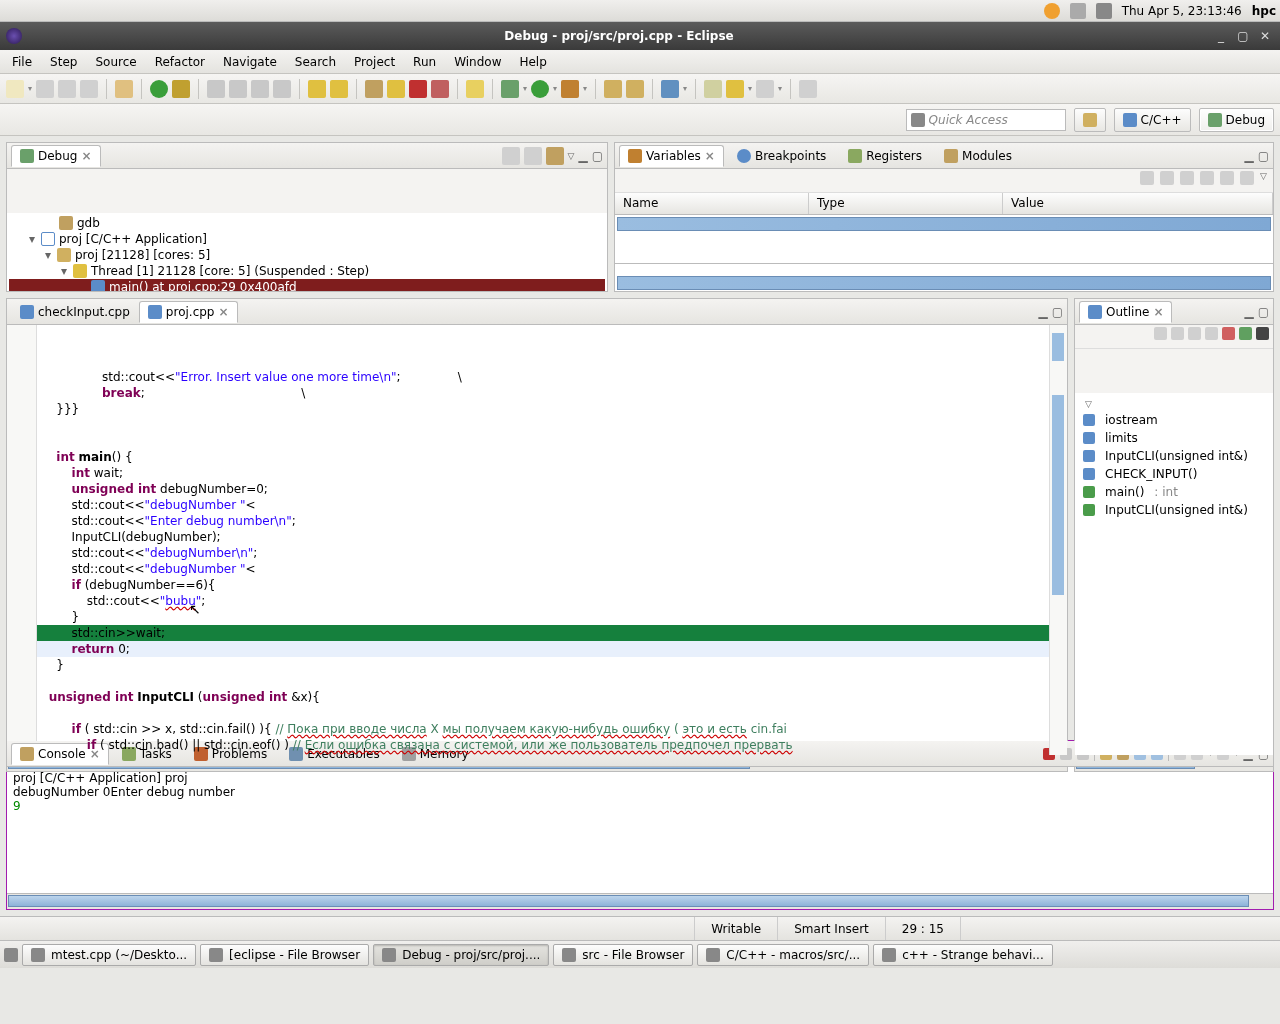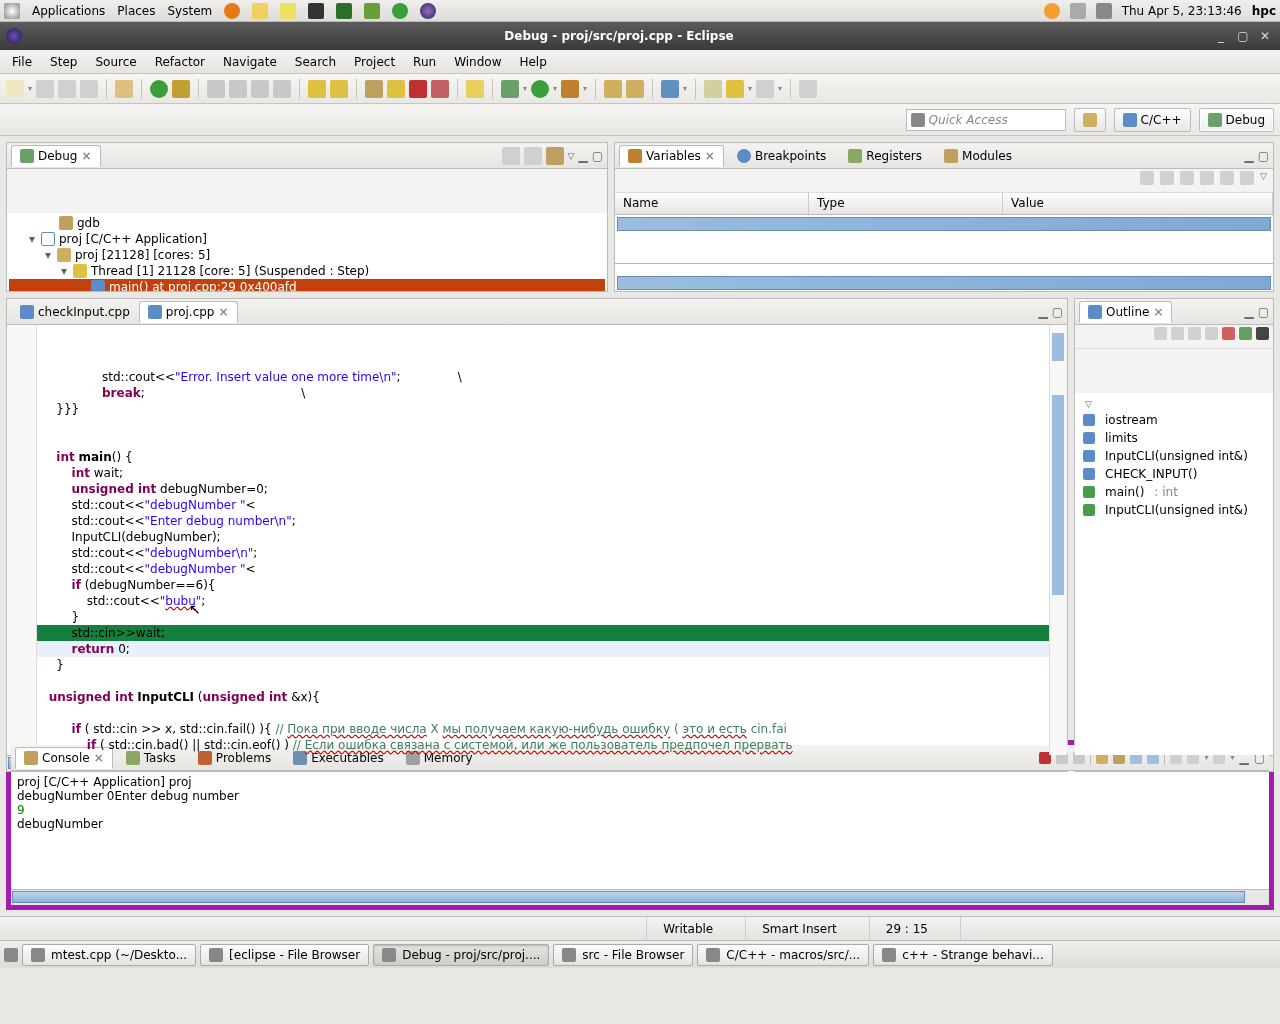--- a/index.html
+++ b/index.html
@@ -23,21 +23,21 @@
 .persp-btn.active { background: linear-gradient(#fff, #f0efed); box-shadow: inset 0 0 0 1px #fff; }
 .main-area { display: grid; grid-template-columns: 602px 1fr; grid-template-rows: 150px 1fr; height: 604px; gap: 6px; padding: 6px; }
 .panel { background: #f4f3f1; border: 1px solid #bbb; display: flex; flex-direction: column; }
 .panel-tabs { height: 26px; background: linear-gradient(#f4f3f1, #e6e5e1); border-bottom: 1px solid #bbb; display: flex; align-items: center; padding: 0 4px; gap: 4px; }
 .tab { padding: 3px 8px; border: 1px solid transparent; border-bottom: none; display: flex; align-items: center; gap: 4px; }
 .tab.active { background: #fff; border: 1px solid #bbb; border-bottom: 1px solid #fff; border-radius: 3px 3px 0 0; margin-bottom: -1px; }
 .panel-toolbar { margin-left: auto; display: flex; gap: 4px; align-items: center; }
 .panel-body { flex: 1; background: #fff; overflow: auto; position: relative; margin-top: 44px; }
 .debug-tree { padding: 2px; font-size: 11px; }
 .tree-row { padding: 1px 2px; display: flex; align-items: center; gap: 4px; white-space: nowrap; }
-.tree-row.selected { background: #c2410c; color: #fff; text-decoration: underline; }
+.tree-row.selected { background: #7f1d1d; color: #fff; text-decoration: underline; }
 .tw { display: inline-block; width: 10px; text-align: center; color: #666; }
 .ind { display: inline-block; }
 .vars-panel .cols { height: 22px; background: linear-gradient(#fdfdfd, #e6e5e1); border-bottom: 1px solid #bbb; display: flex; }
 .vars-panel .col { padding: 3px 8px; border-right: 1px solid #ccc; }
 .vars-panel .scroll-row { height: 14px; background: linear-gradient(90deg, #9abde0, #7fa8d4); border: 1px solid #6a8db5; margin: 2px; }
 .vars-detail { height: 28px; border-top: 1px solid #bbb; background: #fff; }
 .editor-area { grid-column: 1 / 3; display: grid; grid-template-columns: 1fr 200px; gap: 6px; }
 .editor-panel { background: #fff; border: 1px solid #bbb; display: flex; flex-direction: column; }
 .editor-tabs { height: 26px; background: linear-gradient(#f4f3f1, #e6e5e1); border-bottom: 1px solid #bbb; display: flex; align-items: center; padding: 0 4px; }
 .code-area { flex: 1; display: flex; overflow: hidden; font-family: "DejaVu Sans Mono", monospace; font-size: 13px; }
@@ -52,50 +52,36 @@
 .err { text-decoration: underline wavy #c00; }
 .ruler { width: 18px; background: #f8f8f6; border-left: 1px solid #ddd; position: relative; }
 .ruler-mark { position: absolute; left: 2px; width: 12px; height: 28px; background: #9abde0; }
 .code-hscroll { height: 16px; background: #e8e7e3; border-top: 1px solid #bbb; display: flex; }
 .code-hscroll .thumb { background: linear-gradient(#bcd4ec, #8db3d9); border: 1px solid #6a8db5; height: 12px; margin: 1px; width: 70%; }
 .outline-body { padding: 4px; }
 .outline-row { padding: 2px 4px; display: flex; align-items: center; gap: 10px; }
 .oicon { width: 12px; height: 12px; display: inline-block; border-radius: 2px; }
 .type-hint { color: #888; }
 .console-area { height: 176px; padding: 0 6px 6px; }
-.console-panel { height: 100%; background: #fff; border: 5px solid #a21caf; display: flex; flex-direction: column; }
+.console-panel { height: 100%; background: #fff; border: 1px solid #a21caf; display: flex; flex-direction: column; }
 .console-body { flex: 1; font-family: monospace; font-size: 13px; padding: 4px 6px; overflow: auto; }
 .console-body .input-line { color: #008a00; }
 .statusbar { height: 24px; background: linear-gradient(#f4f3f1, #e4e3df); border-top: 1px solid #bbb; display: flex; align-items: center; }
-.statusbar .cell { padding: 0 16px; border-left: 1px solid #ccc; height: 100%; display: flex; align-items: center; margin-left: 16px; }
+.statusbar .cell { padding: 0 16px; border-left: 1px solid #ccc; height: 100%; display: flex; align-items: center; }
 .taskbar { height: 28px; background: linear-gradient(#f0efed, #dddcd8); border-top: 1px solid #bbb; display: flex; align-items: center; padding: 0 4px; gap: 4px; }
 .task-btn { height: 22px; border: 1px solid #aaa; background: linear-gradient(#fdfdfd, #e4e3df); padding: 0 8px; border-radius: 2px; display: flex; align-items: center; gap: 6px; max-width: 200px; overflow: hidden; white-space: nowrap; }
 .task-btn.active { background: linear-gradient(#e4e3df, #cfcec9); box-shadow: inset 0 1px 2px rgba(0,0,0,.2); }
 .small-icon { width: 14px; height: 14px; display: inline-block; border-radius: 2px; }
 .close-x { color: #888; font-weight: bold; cursor: pointer; }
 .cursor-ptr { position: absolute; left: 152px; top: 276px; font-size: 14px; pointer-events: none; }
 </style>
 </head>
 <body>
 
 <div class="gnome-panel">
-  <div class="left">
-    <span class="gnome-icon" style="background:radial-gradient(#fff,#888)"></span>
-    <span>Applications</span>
-    <span>Places</span>
-    <span>System</span>
-    <span class="gnome-icon" style="background:#e67817;border-radius:50%"></span>
-    <span class="gnome-icon" style="background:#f0d060"></span>
-    <span class="gnome-icon" style="background:#f0e060"></span>
-    <span class="gnome-icon" style="background:#333"></span>
-    <span class="gnome-icon" style="background:#2a6e2a"></span>
-    <span class="gnome-icon" style="background:#6a9e3a"></span>
-    <span class="gnome-icon" style="background:#3a9e3a;border-radius:50%"></span>
-    <span class="gnome-icon" style="background:radial-gradient(#8a6fc0,#3a2060);border-radius:50%"></span>
-  </div>
   <div class="right">
     <span class="gnome-icon" style="background:#f0a030;border-radius:50%"></span>
     <span class="gnome-icon" style="background:#aaa"></span>
     <span class="gnome-icon" style="background:#888"></span>
     <span>Thu Apr  5, 23:13:46</span>
     <span style="font-weight:bold">hpc</span>
   </div>
 </div>
 
 <div class="title-bar">
@@ -413,21 +399,20 @@
           <span style="font-size:8px;color:#888">▾</span>
         <span style="color:#666;cursor:pointer">▁</span>
         <span style="color:#666;cursor:pointer">▢</span>
       </div>
     </div>
     <div class="console-body">
       <div>proj [C/C++ Application] proj</div>
       <div id="console-lines">
           <div class="">debugNumber 0Enter debug number</div>
           <div class="input-line">9</div>
-          <div class="">debugNumber</div>
         </div>
     </div>
     <div class="code-hscroll">
         <div class="thumb" style="width:98%"></div>
       </div>
   </div>
 </div>
 
 <div class="statusbar">
   <div style="flex:1"></div>

